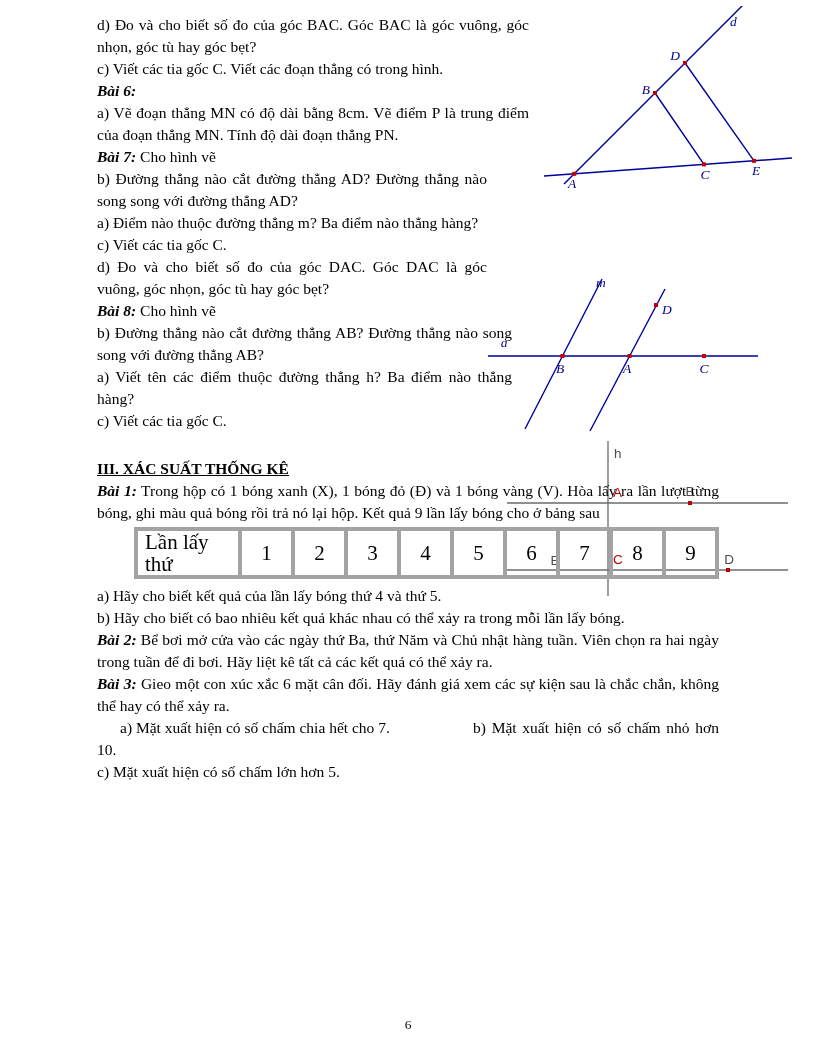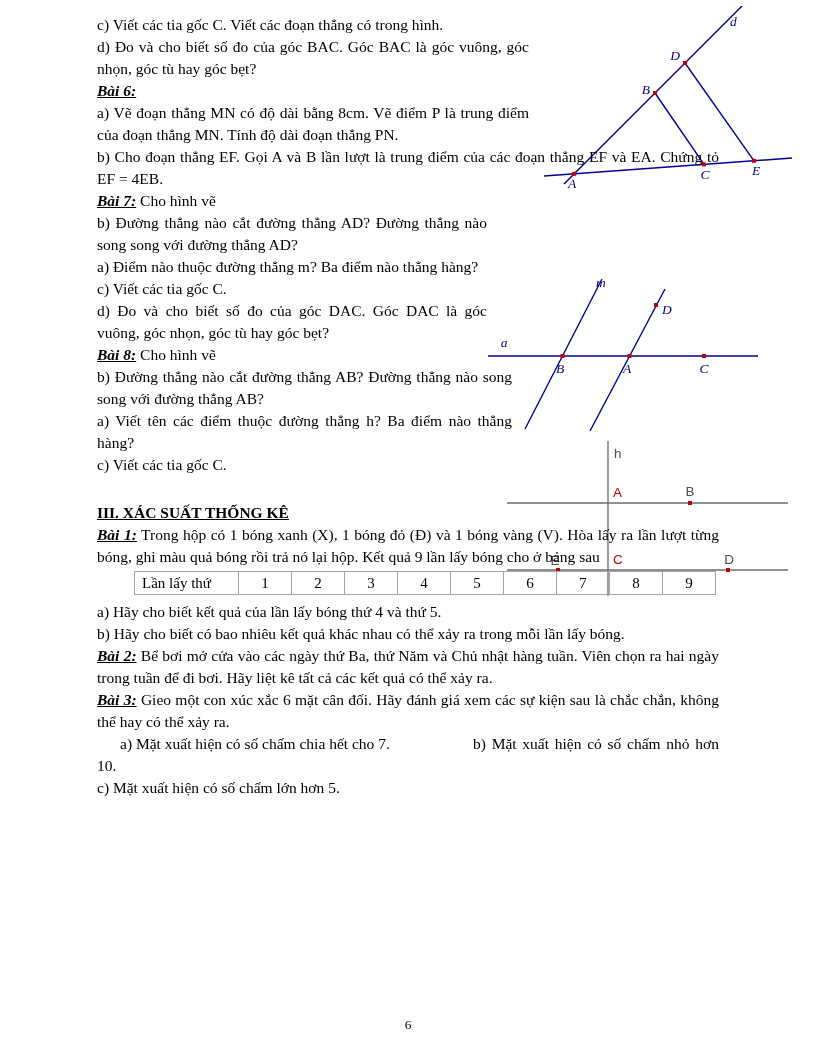--- a/index.html
+++ b/index.html
@@ -8,24 +8,24 @@
     position:relative; width:816px; height:1056px; background:#ffffff;
     margin:0 auto; overflow:hidden;
     font-family:"Liberation Serif","DejaVu Serif",serif;
     font-size:15.5px; line-height:22px; color:#000;
   }
   .content { position:absolute; left:97px; top:14px; width:622px; }
   .content p { text-align:justify; }
   .w432 { width:432px; }
   .w390 { width:390px; }
   .w415 { width:415px; }
-  .bai { font-weight:bold; font-style:italic; text-decoration:underline; }
+  .bai { font-weight:bold; font-style:italic; }
   .sec-heading { font-weight:bold; text-decoration:underline; margin-top:26px; text-align:left; }
   .btable { border-collapse:collapse; margin:3px 0 6px 37px; }
-  .btable td { border:1px solid #a3a3a3; height:22px; padding:0 7px; font-size:15px; }
+  .btable td { border:4px solid #a3a3a3; height:22px; padding:0 7px; font-size:21px; }
   .btable td.hcell { width:104px; text-align:left; }
   .btable td.ccell { width:53px; text-align:center; }
   .two-col .col-a { display:inline-block; width:353px;margin-left:23px; }
   .fig { position:absolute; }
   .fig text { font-size:13.5px; }
   .lblb { font-family:"Liberation Serif","DejaVu Serif",serif; font-style:italic; fill:#00008b; }
   .lblg { font-family:"Liberation Sans","DejaVu Sans",sans-serif; fill:#4d4d4d; font-size:13px; }
   .lblr { font-family:"Liberation Sans","DejaVu Sans",sans-serif; fill:#c00000; font-size:13px; }
   .bl { stroke:#00009b; stroke-width:1.4; fill:none; }
   .gl { stroke:#6b6b6b; stroke-width:1.3; fill:none; }
@@ -80,26 +80,25 @@
     <rect class="pt" x="231" y="130" width="4" height="4"></rect>
     <text class="lblg" x="119" y="20" text-anchor="start">h</text>
     <text class="lblr" x="118" y="59" text-anchor="start">A</text>
     <text class="lblg" x="195" y="58" text-anchor="middle">B</text>
     <text class="lblg" x="60" y="127" text-anchor="middle">E</text>
     <text class="lblr" x="118" y="126" text-anchor="start">C</text>
     <text class="lblg" x="234" y="126" text-anchor="middle">D</text>
   </svg>
 
   <div class="content">
+    <p class="w432">d) Đo và cho biết số đo của góc BAC. Góc BAC là góc vuông, góc nhọn, góc tù hay góc bẹt?</p>
     <p class="w432">c) Viết các tia gốc C. Viết các đoạn thẳng có trong hình.</p>
-    <p class="w432">d) Đo và cho biết số đo của góc BAC. Góc BAC là góc vuông, góc nhọn, góc tù hay góc bẹt?</p>
 
     <p class="w432"><span class="bai">Bài 6:</span></p>
     <p class="w432">a) Vẽ đoạn thẳng MN có độ dài bằng 8cm. Vẽ điểm P là trung điểm của đoạn thẳng MN. Tính độ dài đoạn thẳng PN.</p>
-    <p>b) Cho đoạn thẳng EF. Gọi A và B lần lượt là trung điểm của các đoạn thẳng EF và EA. Chứng tỏ EF = 4EB.</p>
 
     <p class="w390"><span class="bai">Bài 7:</span><span> Cho hình vẽ</span></p>
     <p class="w390">b) Đường thẳng nào cắt đường thẳng AD? Đường thẳng nào song song với đường thẳng AD?</p>
     <p class="w390">a) Điểm nào thuộc đường thẳng m? Ba điểm nào thẳng hàng?</p>
     <p class="w390">c) Viết các tia gốc C.</p>
     <p class="w390">d) Đo và cho biết số đo của góc DAC. Góc DAC là góc vuông, góc nhọn, góc tù hay góc bẹt?</p>
 
     <p class="w415"><span class="bai">Bài 8:</span><span> Cho hình vẽ</span></p>
     <p class="w415">b) Đường thẳng nào cắt đường thẳng AB? Đường thẳng nào song song với đường thẳng AB?</p>
     <p class="w415">a) Viết tên các điểm thuộc đường thẳng h? Ba điểm nào thẳng hàng?</p>

